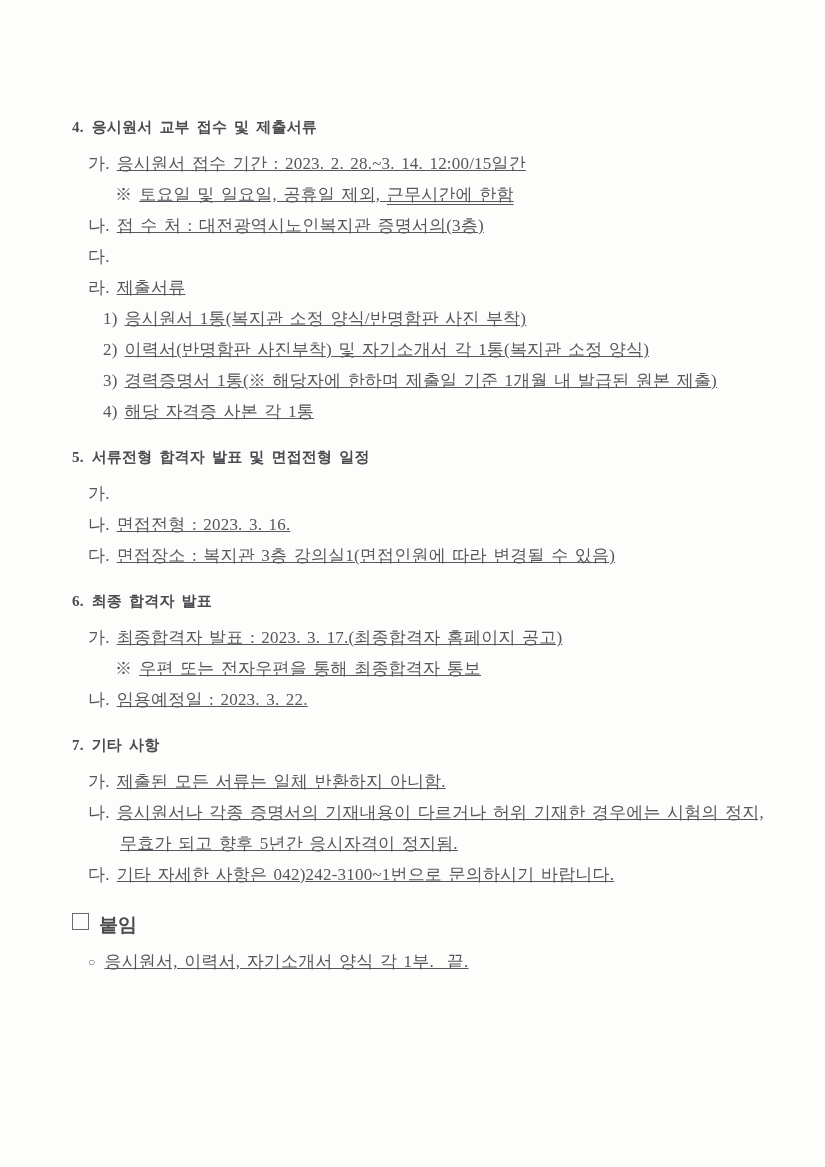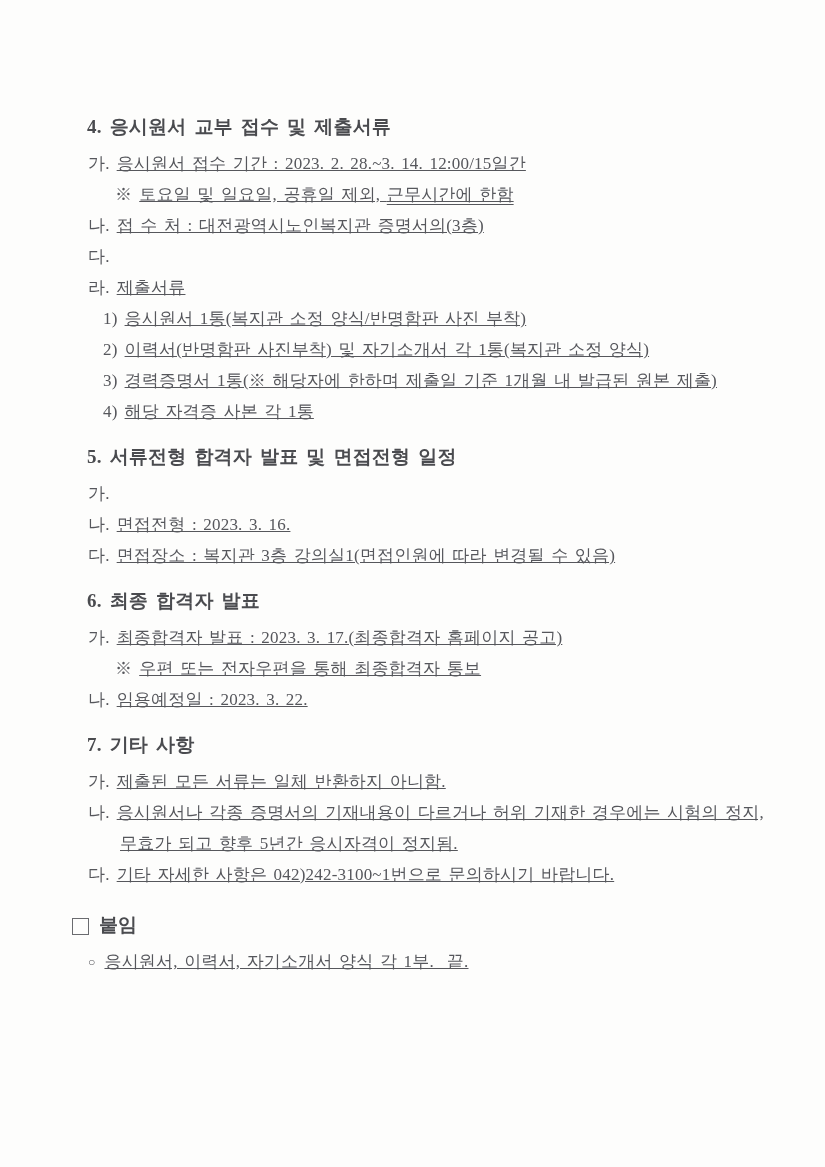--- a/index.html
+++ b/index.html
@@ -18,22 +18,22 @@
   }
   .content {
     position: absolute;
     left: 72px;
     top: 114px;
     width: 722px;
   }
   .section { margin: 0; }
   .section + .section { margin-top: 17px; }
   .sec-head {
-    margin: 0 0 8px 15px;
-    font-size: 19px;
+    margin: 0 0 8px 0;
+    font-size: 15px;
     line-height: 26px;
     font-weight: 700;
     color: #4a4b4f;
     letter-spacing: 0.2px;
     word-spacing: 3px;
   }
   .sec-head .sec-num { margin-right: 8px; }
   .line {
     display: flex;
     align-items: baseline;
@@ -49,21 +49,20 @@
   .indent-num  { padding-left: 31px; }  
   .indent-cont { padding-left: 48px; }  
   .ul {
     text-decoration: underline;
     text-underline-offset: 4px;
     white-space: pre-wrap;
   }
   .attachment { margin-top: 22px; }
   .attach-head {
     display: flex;
-    align-items: center;
     font-size: 19px;
     line-height: 26px;
     font-weight: 700;
     color: #4a4b4f;
     margin-bottom: 8px;
   }
   .box-icon {
     display: inline-block;
     width: 15px;
     height: 15px;

